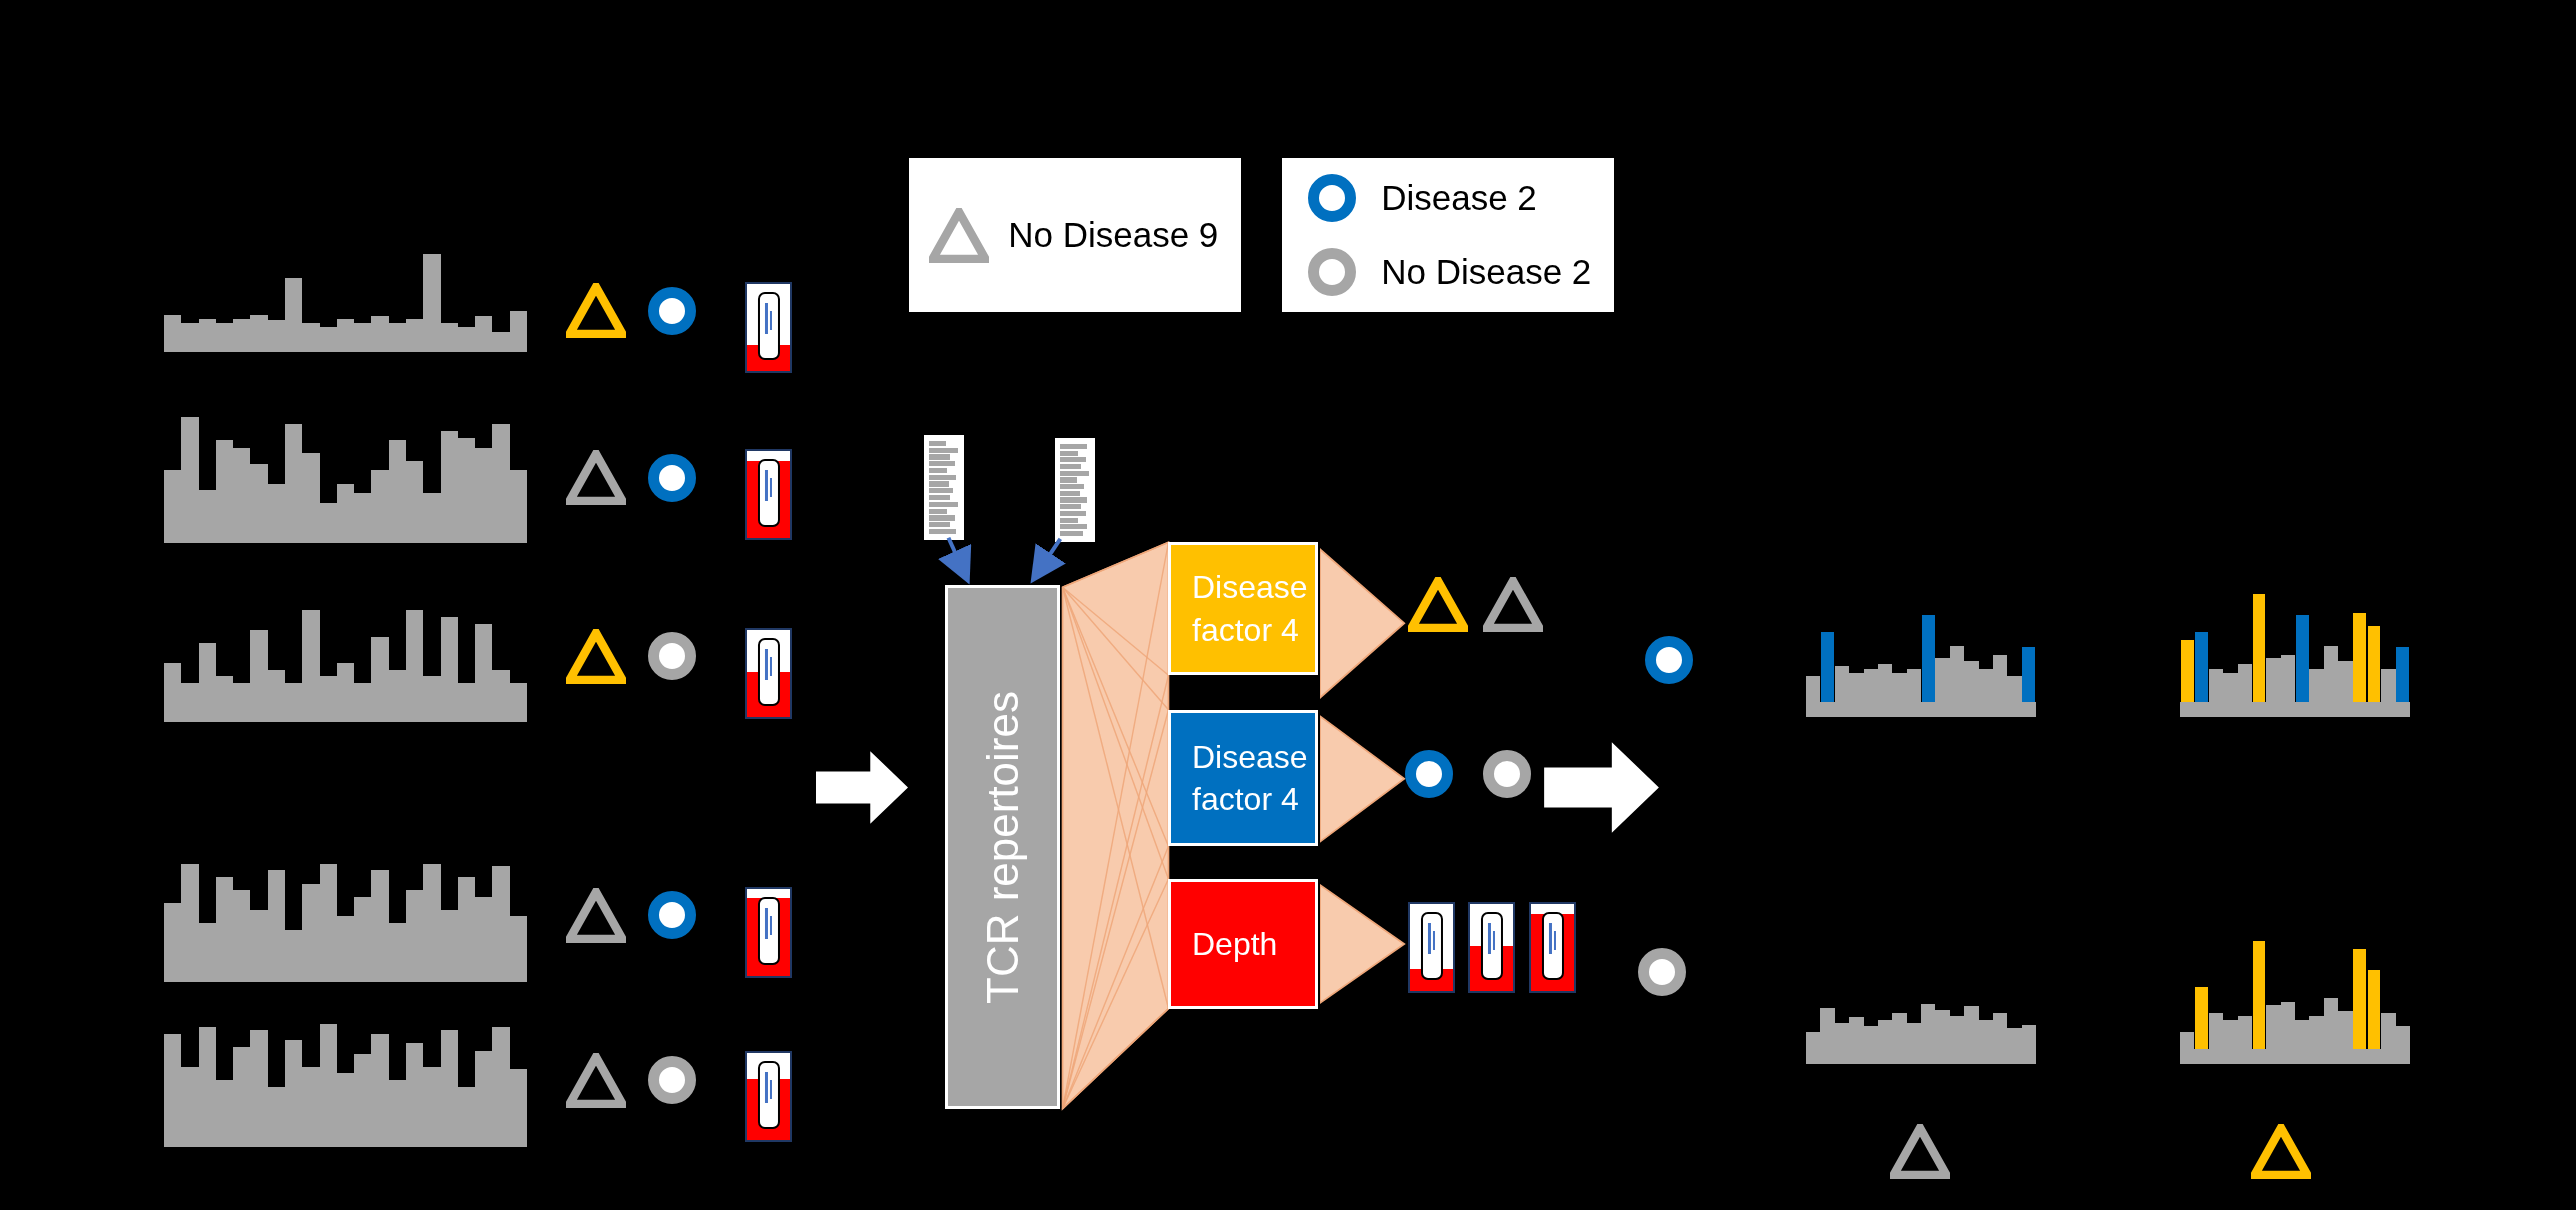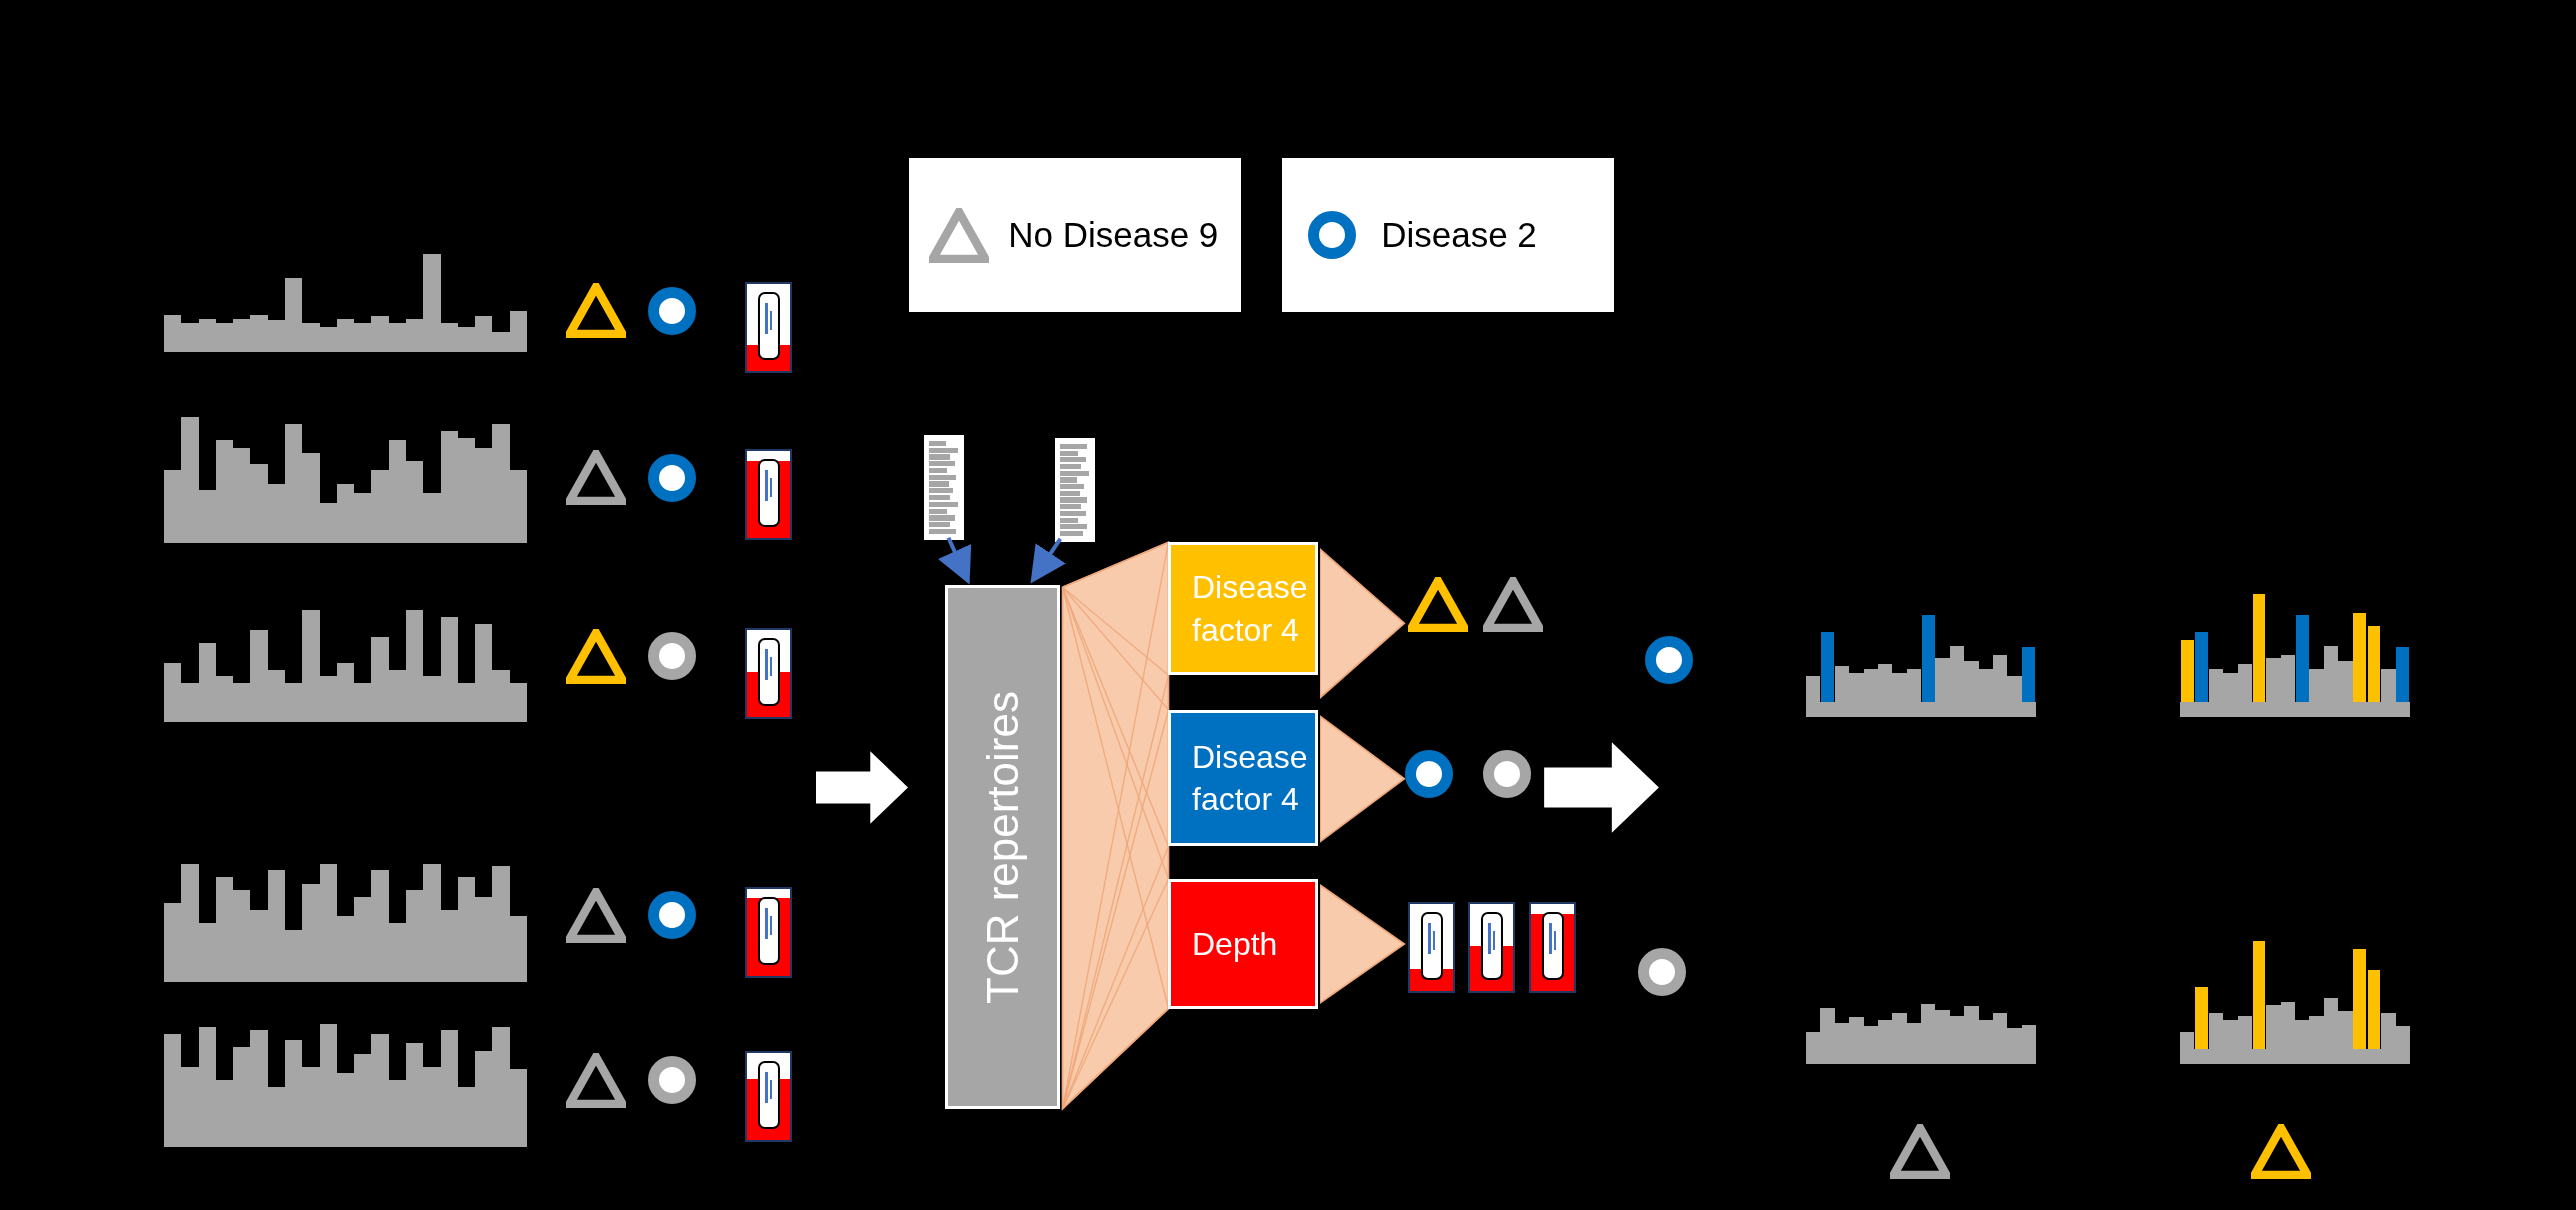--- a/index.html
+++ b/index.html
@@ -46,20 +46,26 @@
       <span class="lg-label">No Disease 9</span>
     </div>
   </div>
   <div class="legend abs" style="left:1282px;top:158px;width:332px;height:154px;">
     <div class="lg-item">
       <span class="lg-sym">
           <div class="ring" style="width: 48px; height: 48px; border: 11px solid rgb(0, 112, 192);"></div>
         </span>
       <span class="lg-label">Disease 2</span>
     </div>
+    <div class="lg-item">
+      <span class="lg-sym">
+          <div class="ring" style="width: 48px; height: 48px; border: 11px solid rgb(166, 166, 166);"></div>
+        </span>
+      <span class="lg-label">No Disease 2</span>
+    </div>
   </div>
 
   <div id="patients" class="abs" style="left:0;top:0;">
       <div style="position: absolute; left: 0px; top: 0px;">
         <div class="hist" style="position: absolute; left: 164px; top: 254px; width: 363px; height: 98px;">
           <div class="baseband" style="height: 15px; background: rgb(166, 166, 166);"></div>
           <div class="bar" style="background: rgb(166, 166, 166); height: 37px;"></div>
           <div class="bar" style="background: rgb(166, 166, 166); height: 29px;"></div>
           <div class="bar" style="background: rgb(166, 166, 166); height: 33px;"></div>
           <div class="bar" style="background: rgb(166, 166, 166); height: 29px;"></div>

